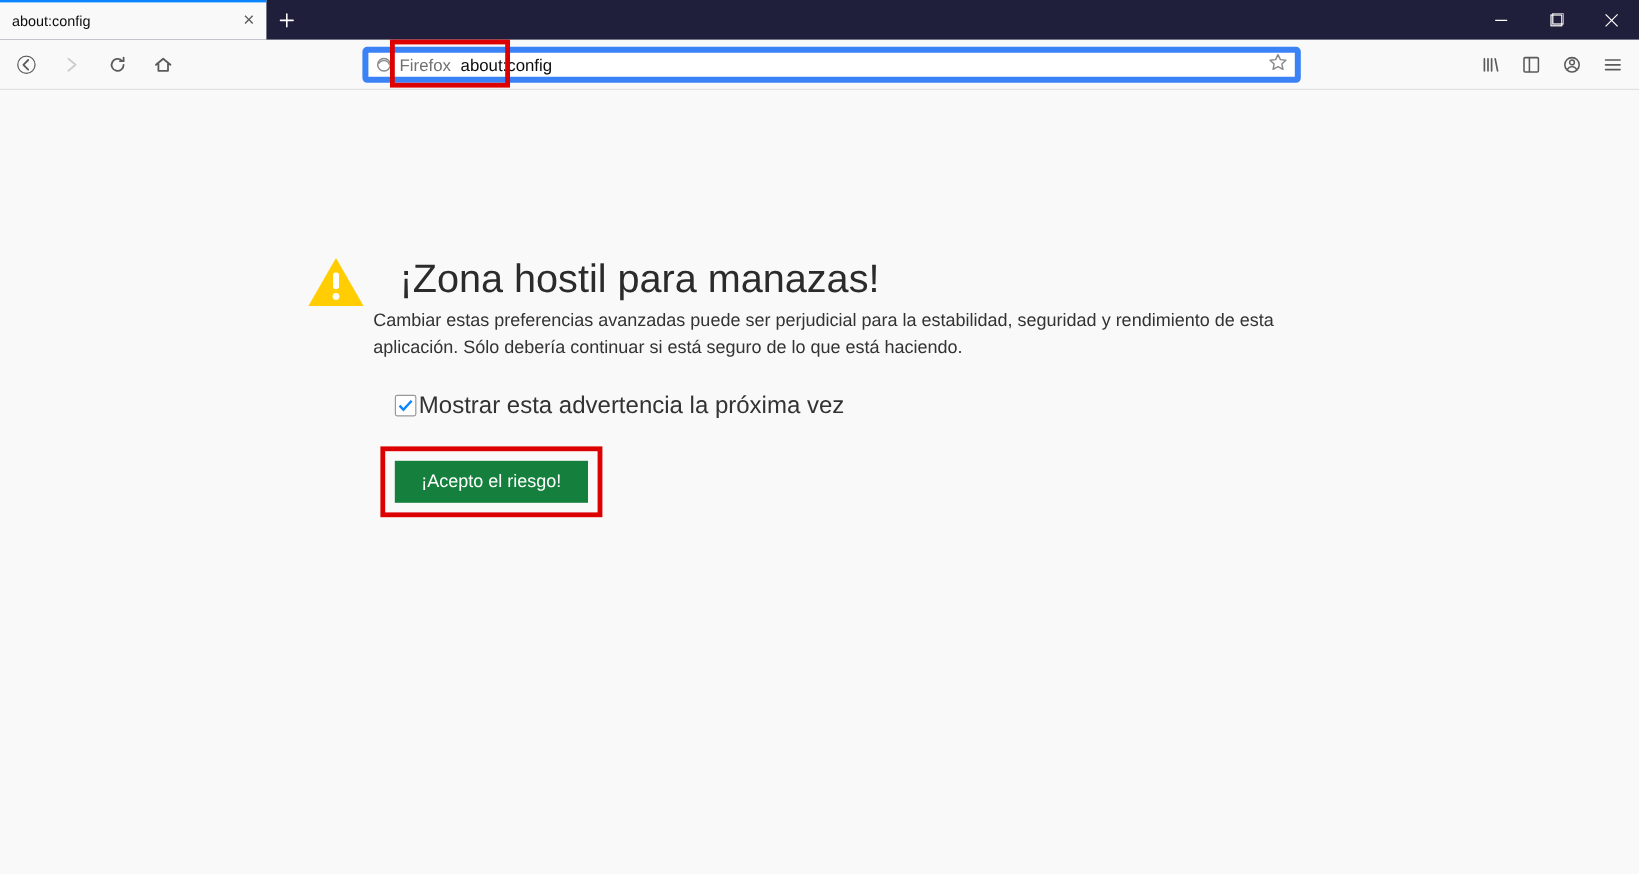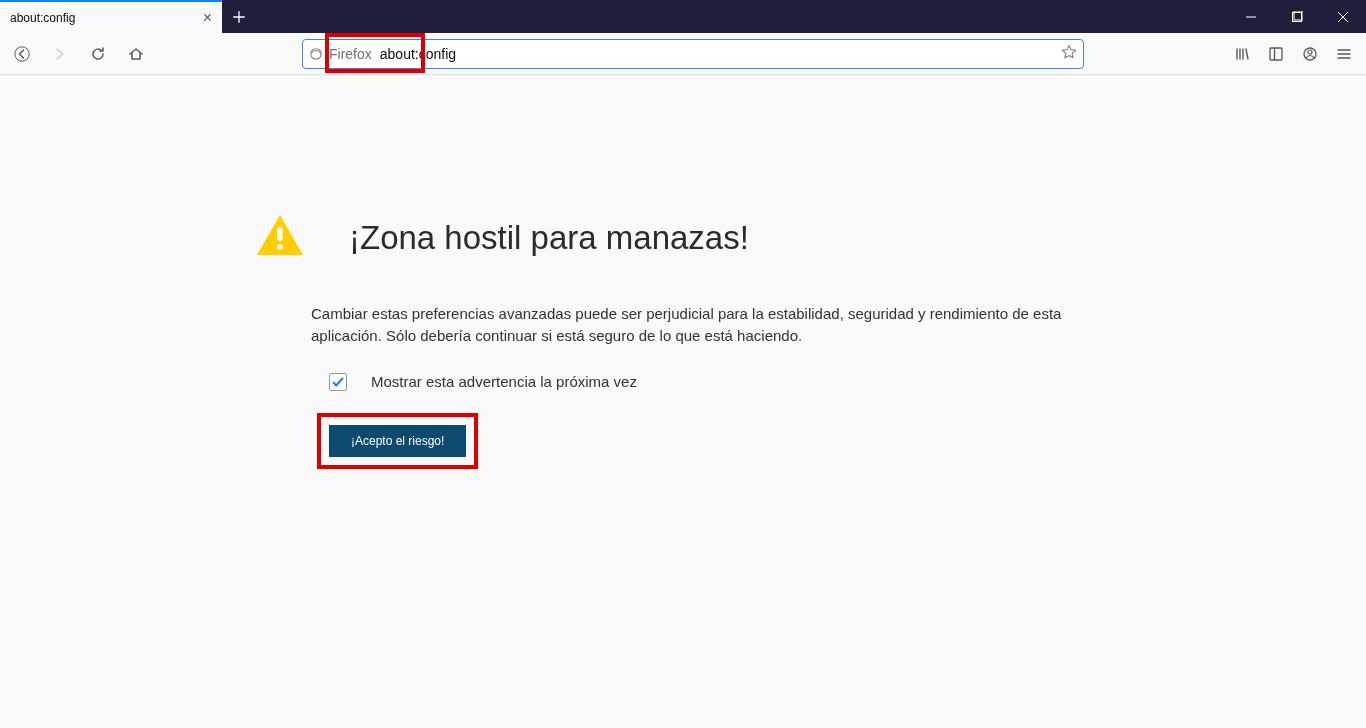--- a/index.html
+++ b/index.html
@@ -15,48 +15,48 @@
     .window-controls { position: absolute; right: 0; top: 0; height: 100%; display: flex; }
     .winbtn { width: 46px; display: flex; align-items: center; justify-content: center; color: #fff; cursor: pointer; }
     .winbtn svg { stroke: #fff; fill: none; }
 
     
     .navbar { background: #f9f9fa; height: 42px; display: flex; align-items: center; padding: 0 6px; gap: 6px; border-bottom: 1px solid #e1e1e2; }
     .navbtn { width: 32px; height: 32px; border-radius: 4px; display: flex; align-items: center; justify-content: center; cursor: pointer; color: #4a4a4a; }
     .navbtn.disabled { color: #ccc; cursor: default; }
     .navbtn svg { width: 16px; height: 16px; }
 
-    .urlbar { flex: 1; margin: 0 6px 0 8px; height: 30px; background: #fff; border: 1px solid #3b82f6; border-radius: 4px; display: flex; align-items: center; padding: 0 6px; gap: 8px; font-size: 14px; position: relative; }
+    .urlbar { flex: 1; margin: 0 6px 0 8px; height: 30px; background: #fff; border: 5px solid #3b82f6; border-radius: 4px; display: flex; align-items: center; padding: 0 6px; gap: 8px; font-size: 14px; position: relative; }
     .urlbar .identity { display: flex; align-items: center; gap: 6px; color: #717171; font-size: 14px; }
     .urlbar .identity svg { width: 14px; height: 14px; }
     .urlbar .urltext { color: #0c0c0d; font-size: 14px; flex: 1; }
     .urlbar .star { color: #888; }
     .urlbar .star svg { width: 16px; height: 16px; }
 
     .right-icons { display: flex; align-items: center; gap: 2px; margin-left: 4px; }
     .right-icons .navbtn { color: #4a4a4a; }
 
     
     .highlight-urlbox { position: absolute; left: 325px; top: 33px; width: 100px; height: 40px; border: 4px solid #d00; pointer-events: none; }
     .highlight-btnbox { position: absolute; border: 4px solid #d00; pointer-events: none; }
 
     
     .content { position: relative; padding: 0; height: calc(100% - 75px); }
     .warning-card { position: absolute; left: 255px; top: 138px; width: 860px; }
-    .warning-header { display: flex; align-items: flex-end; gap: 44px; margin-bottom: 46px; }
+    .warning-header { display: flex; align-items: flex-start; gap: 28px; }
     .warn-icon { width: 50px; height: 44px; }
     .warn-icon svg { width: 50px; height: 44px; }
     .warn-title { font-size: 33px; font-weight: 300; color: #2b2b2b; }
     .warn-desc { margin-left: 56px; font-size: 15px; color: #333; line-height: 1.45; max-width: 760px; margin-bottom: 26px; }
-    .checkbox-row { margin-left: 74px; display: flex; align-items: center; gap: 24px; font-size: 15px; color: #333; margin-bottom: 34px; }
+    .checkbox-row { margin-left: 74px; display: flex; align-items: center; gap: 2px; font-size: 20px; color: #333; margin-bottom: 34px; }
     .checkbox { width: 18px; height: 18px; border: 1px solid #999; border-radius: 2px; background: #fff; display: inline-flex; align-items: center; justify-content: center; cursor: pointer; }
     .checkbox svg { width: 14px; height: 14px; stroke: #0a84ff; stroke-width: 2; fill: none; }
 
     .accept-wrap { margin-left: 74px; position: relative; display: inline-block; }
-    .accept-btn { background: #0c4a6e; color: #fff; border: none; padding: 9px 22px; font-size: 12px; cursor: pointer; }
+    .accept-btn { background: #15803d; color: #fff; border: none; padding: 9px 22px; font-size: 15px; cursor: pointer; }
   </style>
 </head>
 <body>
 
 <div class="titlebar">
   <div class="tabstrip">
     <div class="tab">
       <span class="tab-title">about:config</span>
       <span class="tab-close">×</span>
     </div>

